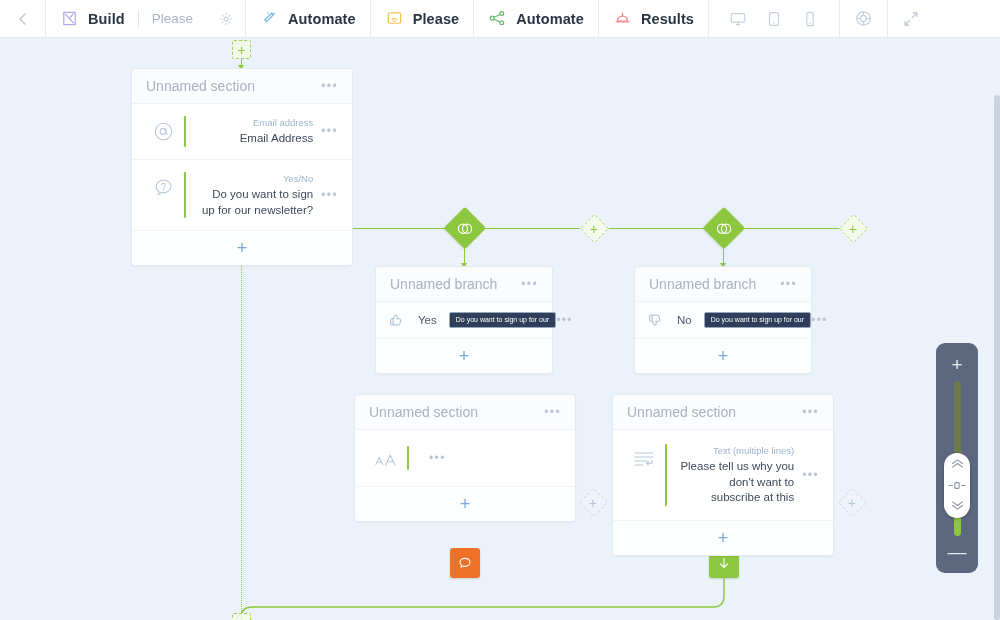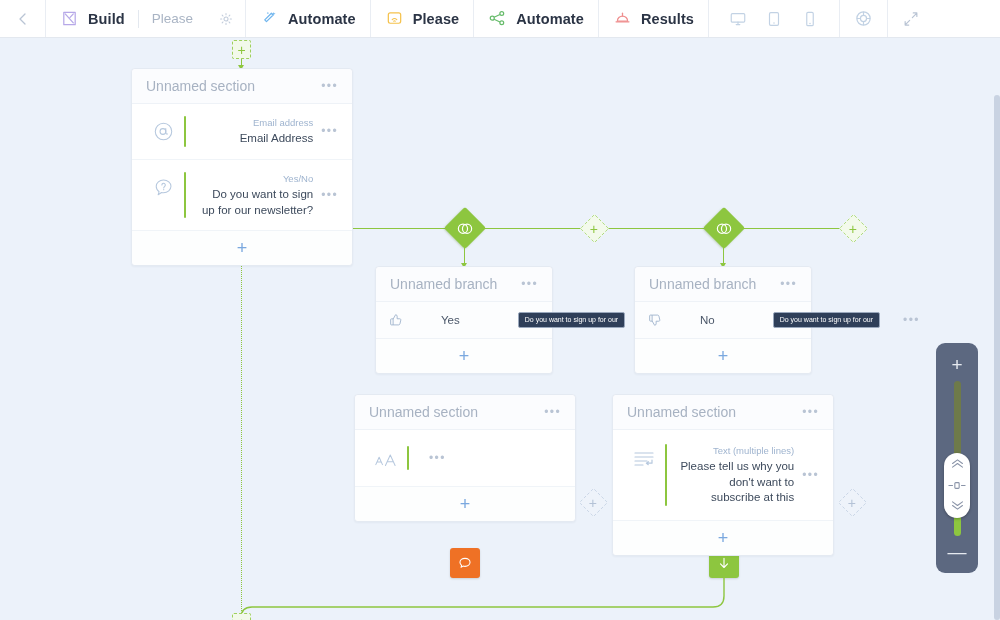--- a/index.html
+++ b/index.html
@@ -68,21 +68,21 @@
   .row-dots{ align-self:center; color:#b9c4d4; font-size:12px; letter-spacing:1.4px; line-height:1; padding-left:8px;}
   .card-foot{
     height:34px; display:flex; align-items:center; justify-content:center;
     background:#fdfefe; border-radius:0 0 4px 4px;
   }
   .plus-blue{ color:#7aa8df; font-size:18px; line-height:1; font-weight:300; }
 
   
   .brow{
     display:flex; align-items:center; padding:9px 14px 9px 10px;
-    border-bottom:1px solid #eef2f7; background:#fcfdfe;gap:23px;
+    border-bottom:1px solid #eef2f7; background:#fcfdfe;
   }
   .brow .lbl{ font-size:11.5px; color:#4a5668; margin-left:14px; width:26px;}
   .sep-v{ width:1px; height:17px; background:#e7edf4; margin-left:2px;}
   .pill{
     background:#2f3f59; color:#fff; font-size:7px; padding:2px 6px;
     border-radius:2px; white-space:nowrap; margin-left:10px;
     border:1px solid #9aa8bd; line-height:1.3;
   }
 
   

